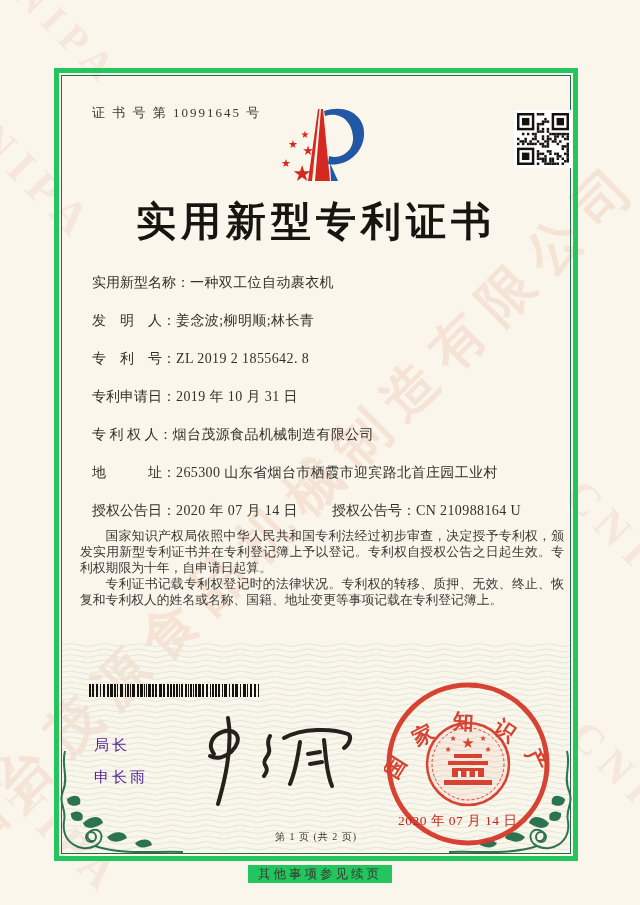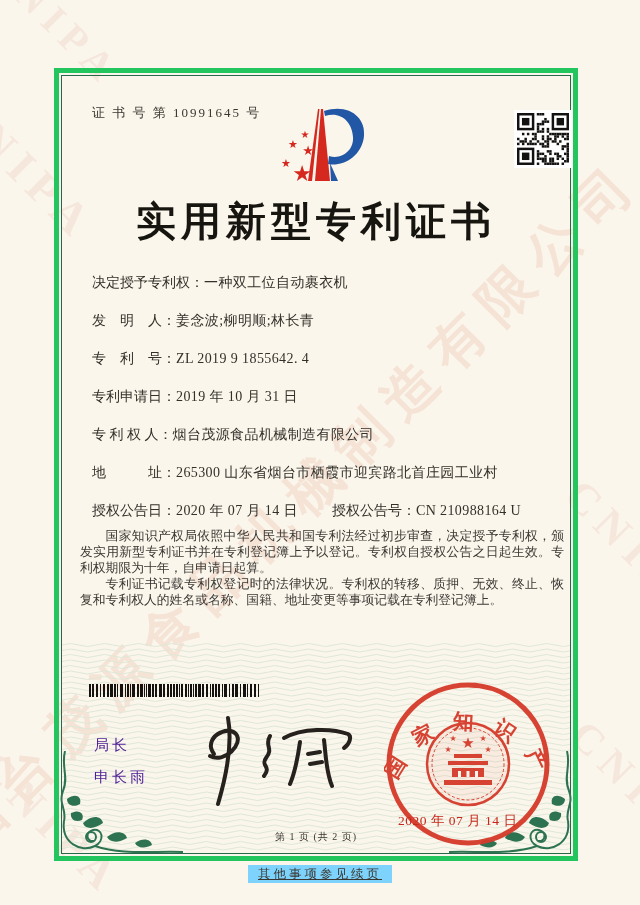--- a/index.html
+++ b/index.html
@@ -49,22 +49,22 @@
   .seal{position:absolute;left:322px;top:604px;width:168px;height:168px;opacity:.95;}
   .sealdate{position:absolute;left:336px;top:736px;width:160px;font-size:13.5px;
       color:#c6271a;letter-spacing:.5px;white-space:nowrap;}
   .pageno{position:absolute;left:0;top:754px;width:100%;text-align:center;
       font-size:10px;color:#3a362f;letter-spacing:1px;}
   .waves{position:absolute;left:0;bottom:0;width:100%;height:212px;pointer-events:none;}
   .orn{position:absolute;bottom:-6px;width:128px;height:108px;}
   .orn-l{left:-7px;}
   .orn-r{right:-7px;transform:scaleX(-1);}
   .footer-note{position:absolute;left:0;top:864px;width:100%;text-align:center;z-index:3;}
-  .footer-note span{background:#7dd3fc;padding:2px 10px;font-size:12.5px;
-      color:#3a362f;letter-spacing:3px;text-decoration:underline;}
+  .footer-note span{background:#22c55e;padding:2px 10px;font-size:12.5px;
+      color:#3a362f;letter-spacing:3px;}
 </style>
 </head>
 <body>
 
 <div class="wm wm-cnipa wm-a">CNIPA</div>
 <div class="wm wm-cnipa wm-b">CNIPA</div>
 <div class="wm wm-cnipa wm-c">CNIPA</div>
 <div class="wm wm-cnipa wm-d">CNIPA</div>
 <div class="wm wm-cnipa wm-e">CNIPA</div>
 <div class="wm wm-company">烟台茂源食品机械制造有限公司</div>
@@ -285,30 +285,30 @@
           <rect x="39.68" y="4.96" width="7.4399999999999995" height="7.4399999999999995" fill="#141210"></rect>
           <rect x="0" y="34.72" width="17.36" height="17.36" fill="#141210"></rect>
           <rect x="2.48" y="37.2" width="12.4" height="12.4" fill="#fff"></rect>
           <rect x="4.96" y="39.68" width="7.4399999999999995" height="7.4399999999999995" fill="#141210"></rect>
         </svg></div>
 
     <div class="title">实用新型专利证书</div>
 
     <div class="fields">
       <div class="frow">
-        <span class="flabel">决定授予专利权：</span>
+        <span class="flabel">实用新型名称：</span>
         <span class="fvalue">一种双工位自动裹衣机</span>
       </div>
       <div class="frow">
         <span class="flabel">发　明　人：</span>
         <span class="fvalue">姜念波;柳明顺;林长青</span>
       </div>
       <div class="frow">
         <span class="flabel">专　利　号：</span>
-        <span class="fvalue">ZL 2019 9 1855642. 4</span>
+        <span class="fvalue">ZL 2019 2 1855642. 8</span>
       </div>
       <div class="frow">
         <span class="flabel">专利申请日：</span>
         <span class="fvalue">2019 年 10 月 31 日</span>
       </div>
       <div class="frow">
         <span class="flabel">专 利 权 人：</span>
         <span class="fvalue">烟台茂源食品机械制造有限公司</span>
       </div>
       <div class="frow">

